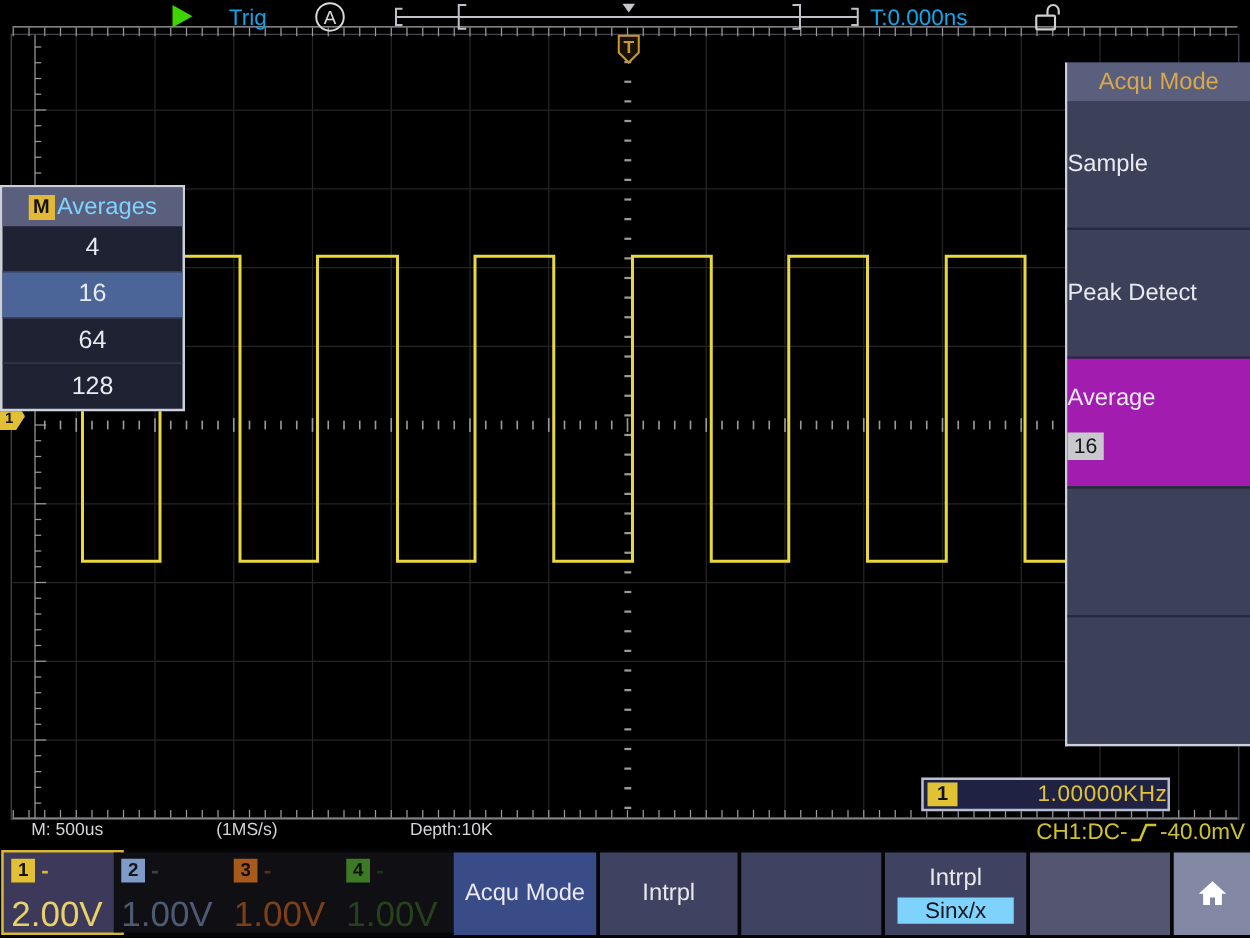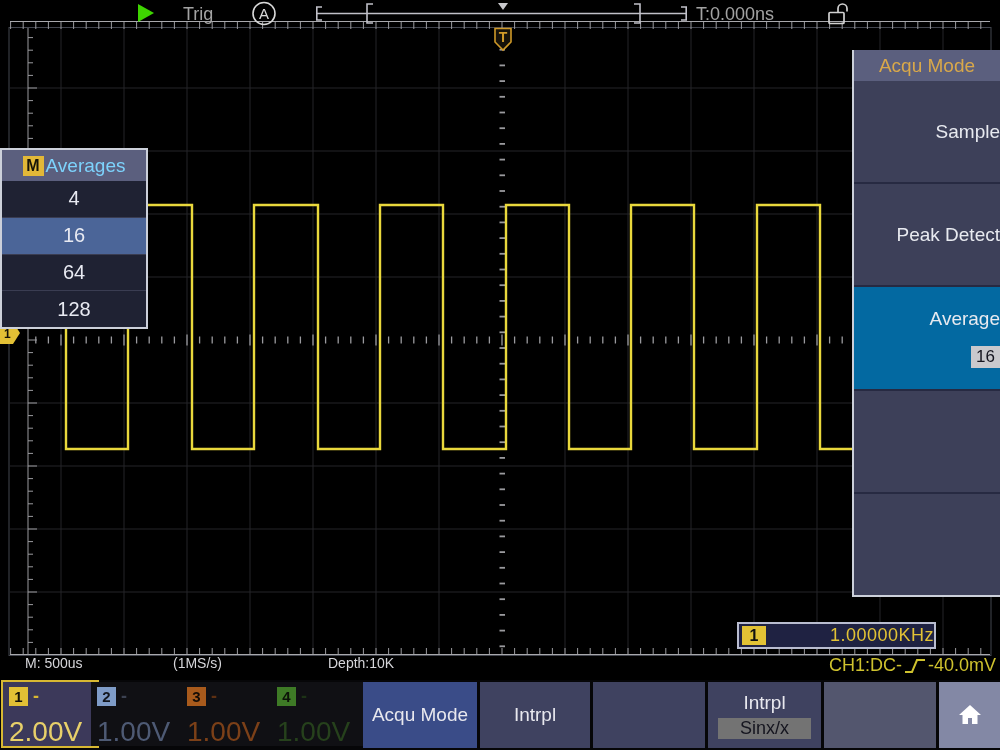--- a/index.html
+++ b/index.html
@@ -1,20 +1,20 @@
 <!DOCTYPE html>
 <html><head>
 <meta charset="utf-8">
 <style>
   html,body{margin:0;padding:0;background:#000;}
   .stage{position:relative;width:1000px;height:750px;background:#000;overflow:hidden;
          font-family:"Liberation Sans",sans-serif;}
   .abs{position:absolute;}
   
-  .topbar-text{color:#a3a3a3;font-size:18px;line-height:24px;}
+  .topbar-text{color:#0ea5e9;font-size:18px;line-height:24px;}
   
   #scope-svg{position:absolute;left:0;top:0;z-index:1;}
   #topbar-svg{position:absolute;left:0;top:0;z-index:6;}
   
   .freq-box{left:737px;top:622px;width:195px;height:23px;background:#1f2242;
             border:2px solid #b9bdd0;display:flex;align-items:center;z-index:2;}
   .freq-badge{width:24px;height:19px;background:#e2c235;color:#101010;font-weight:bold;
               font-size:16px;display:flex;align-items:center;justify-content:center;margin-left:3px;}
   .freq-value{flex:1;text-align:right;color:#e2c235;font-size:18px;letter-spacing:.5px;}
   
@@ -29,36 +29,36 @@
   .popup-title{color:#7dd3fc;font-size:19px;margin-left:2px;}
   .popup-row{flex:1;display:flex;align-items:center;justify-content:center;color:#e8eaf2;
              font-size:20px;border-top:1px solid #3a3d52;}
   .popup-row.selected{background:#4b6598;}
   
   .menu{left:852px;top:50px;width:148px;height:547px;z-index:5;box-sizing:border-box;
         border-left:2px solid #ccd0da;border-bottom:2px solid #ccd0da;background:#3d4059;
         display:flex;flex-direction:column;}
   .menu-header{height:31px;background:#5b5f7e;color:#d9a84a;font-size:19px;flex:none;
                display:flex;align-items:center;justify-content:center;}
-  .menu-item{flex:1;display:flex;flex-direction:column;align-items:flex-end;justify-content:center;
+  .menu-item{flex:1;display:flex;flex-direction:column;align-items:flex-start;justify-content:center;
              gap:16px;color:#e8eaf0;font-size:19px;background:#3d4059;border-top:2px solid #272a42;}
-  .menu-item.selected{background:#0369a1;}
+  .menu-item.selected{background:#a21caf;}
   .menu-value{background:#c9c9cd;color:#15151f;font-size:17px;padding:1px 5px;}
   
   .bottombar{left:0;top:680px;width:1000px;height:70px;background:#060608;z-index:6;}
   .ch{position:absolute;top:2px;width:88px;height:62px;background:#101014;padding:2px 0 0 6px;box-sizing:content-box;}
   .ch.selected{background:#3c395a;border:2px solid #d8b832;top:0;margin-left:-2px;}
   .ch-top{display:flex;align-items:center;gap:5px;height:24px;}
   .ch-badge{width:19px;height:19px;display:flex;align-items:center;justify-content:center;
             font-size:15px;font-weight:bold;}
   .ch-dash{font-size:18px;font-weight:bold;}
   .ch-val{font-size:28px;margin-top:8px;}
   .key{position:absolute;top:2px;height:66px;display:flex;flex-direction:column;align-items:center;
        justify-content:center;color:#e8e8ee;font-size:19px;background:#3f4260;box-sizing:border-box;}
-  .key .sub{background:#737373;color:#15151f;font-size:18px;padding:0 22px;margin-top:4px;}
+  .key .sub{background:#7dd3fc;color:#15151f;font-size:18px;padding:0 22px;margin-top:4px;}
   .key.selected{background:#3a4c88;}
 </style>
 </head>
 <body>
 
 <div class="stage">
 
   <svg id="scope-svg" width="1000" height="750" viewBox="0 0 1000 750">
       <rect x="9" y="27.5" width="982" height="628" fill="none" stroke="#43464f" stroke-width="1"></rect>
       <line x1="61" y1="28" x2="61" y2="655" stroke="#252528" stroke-width="1"></line>

